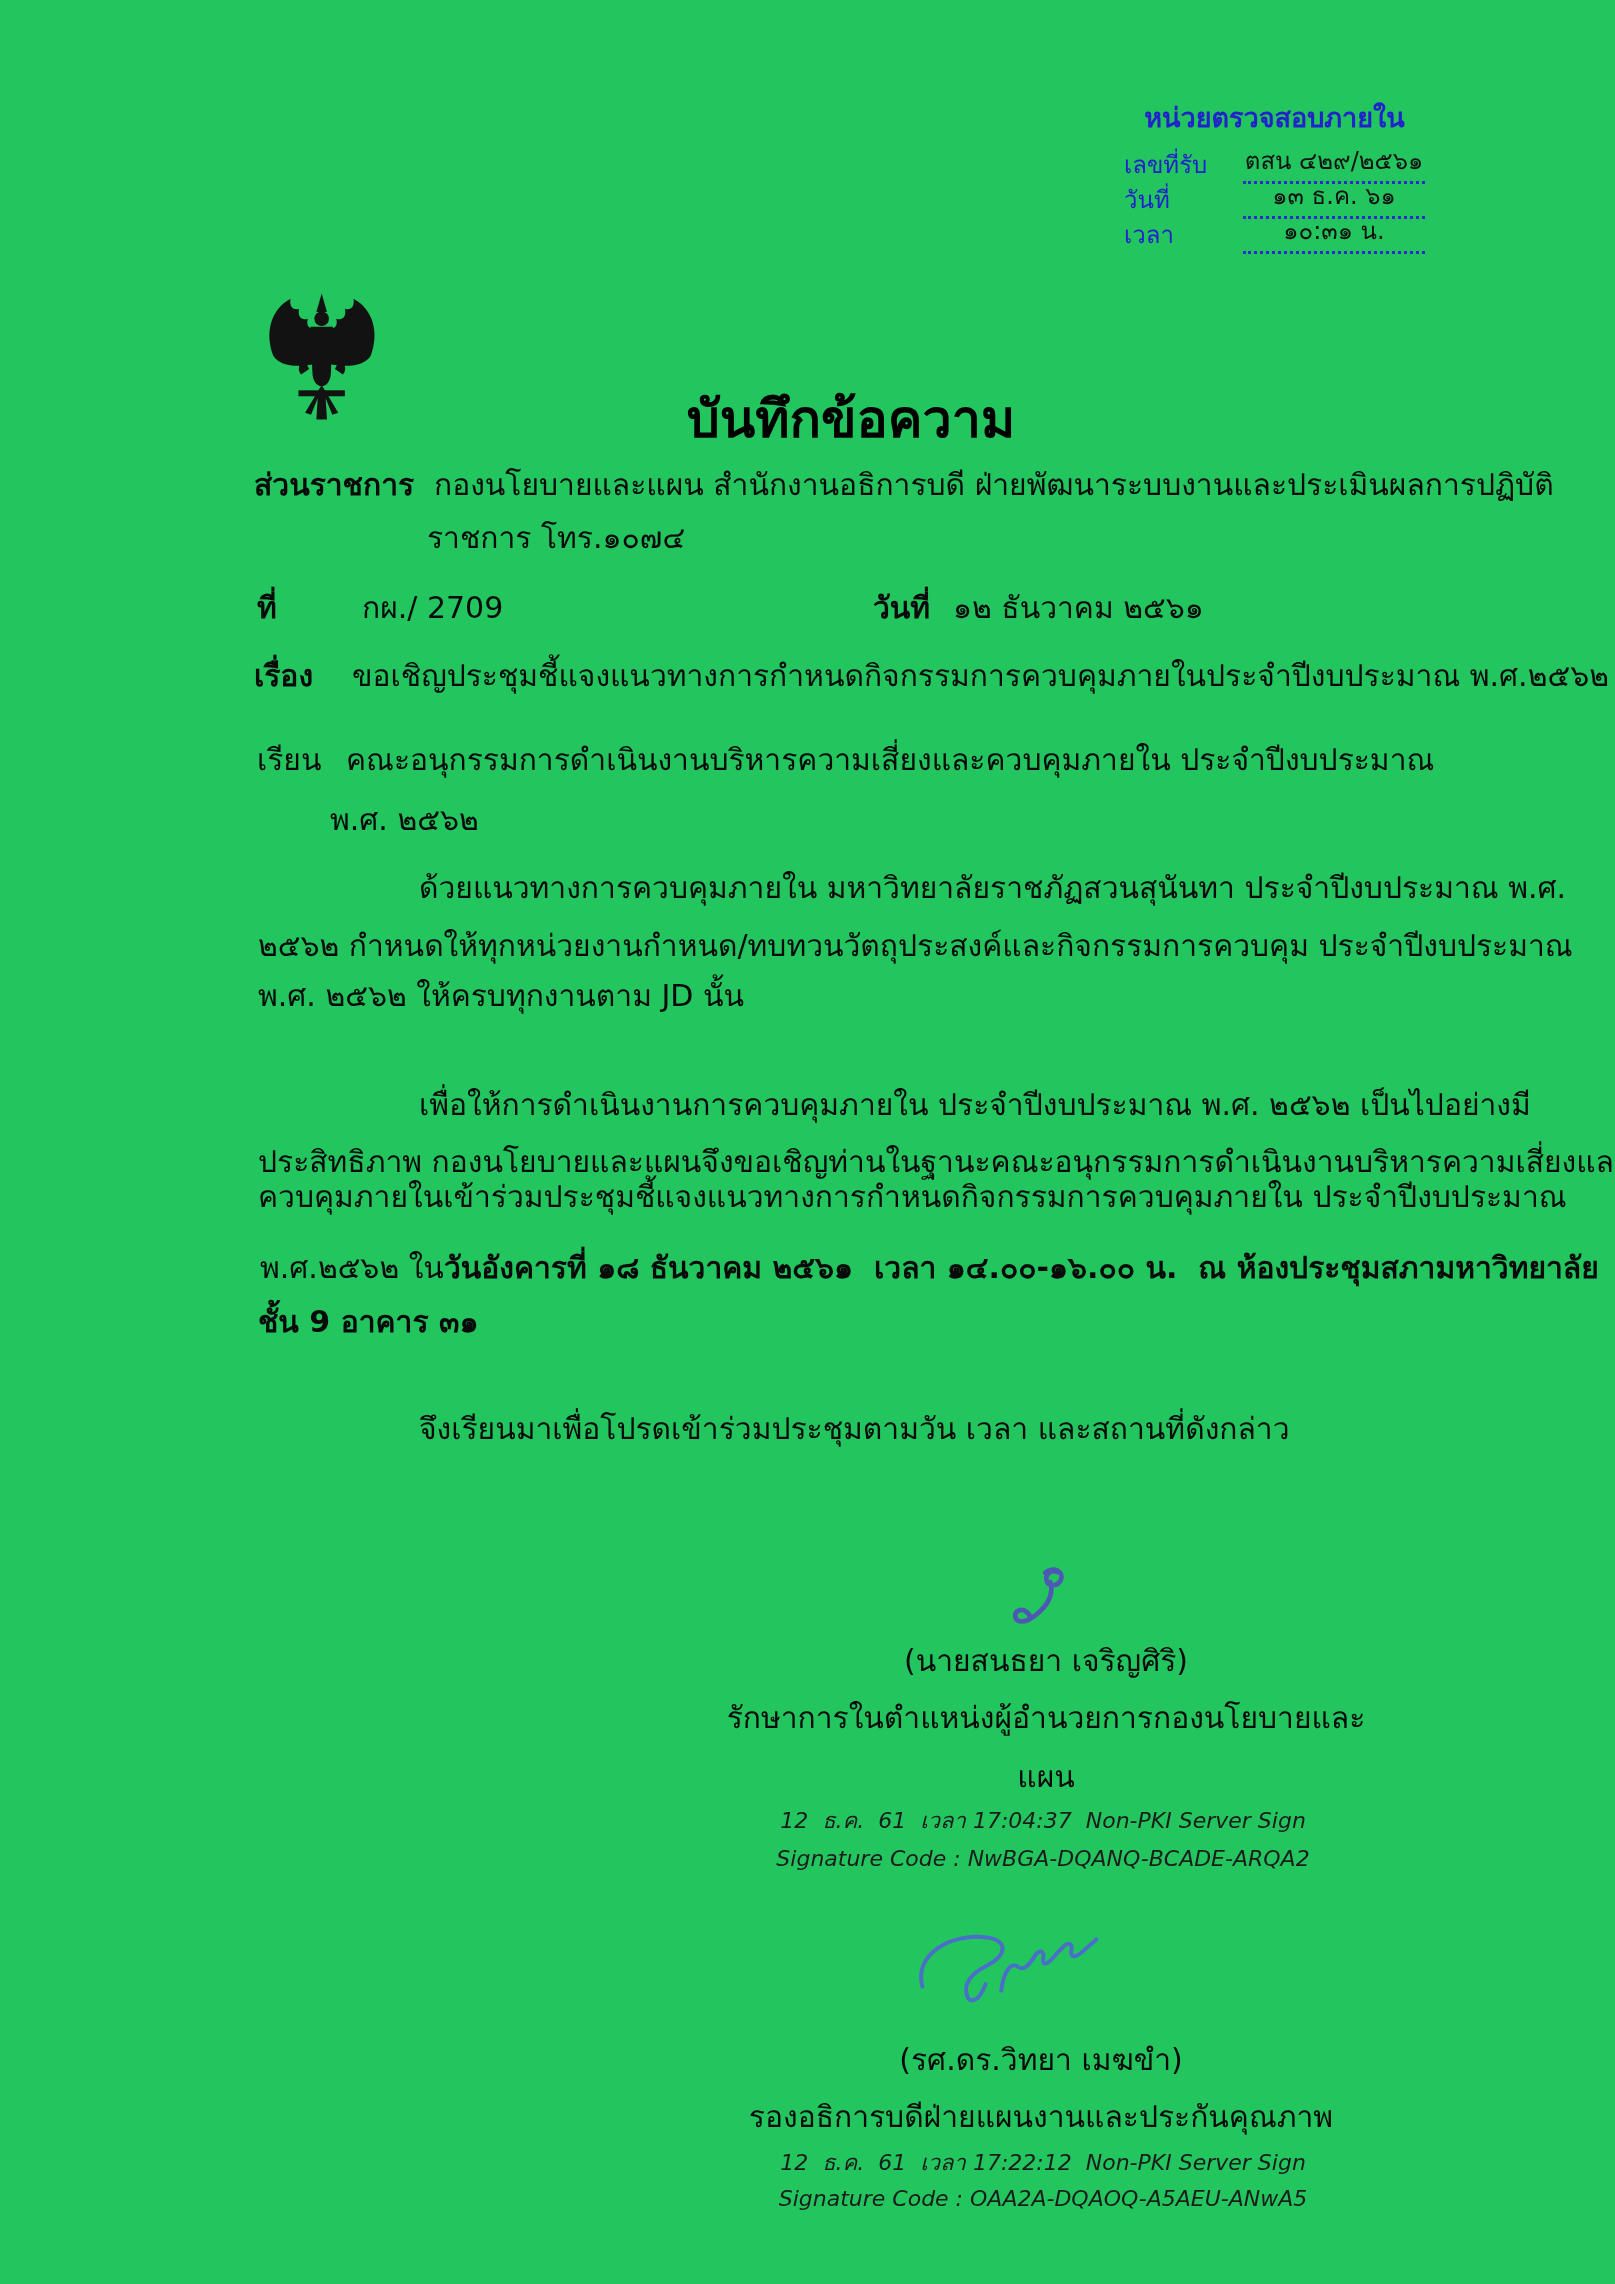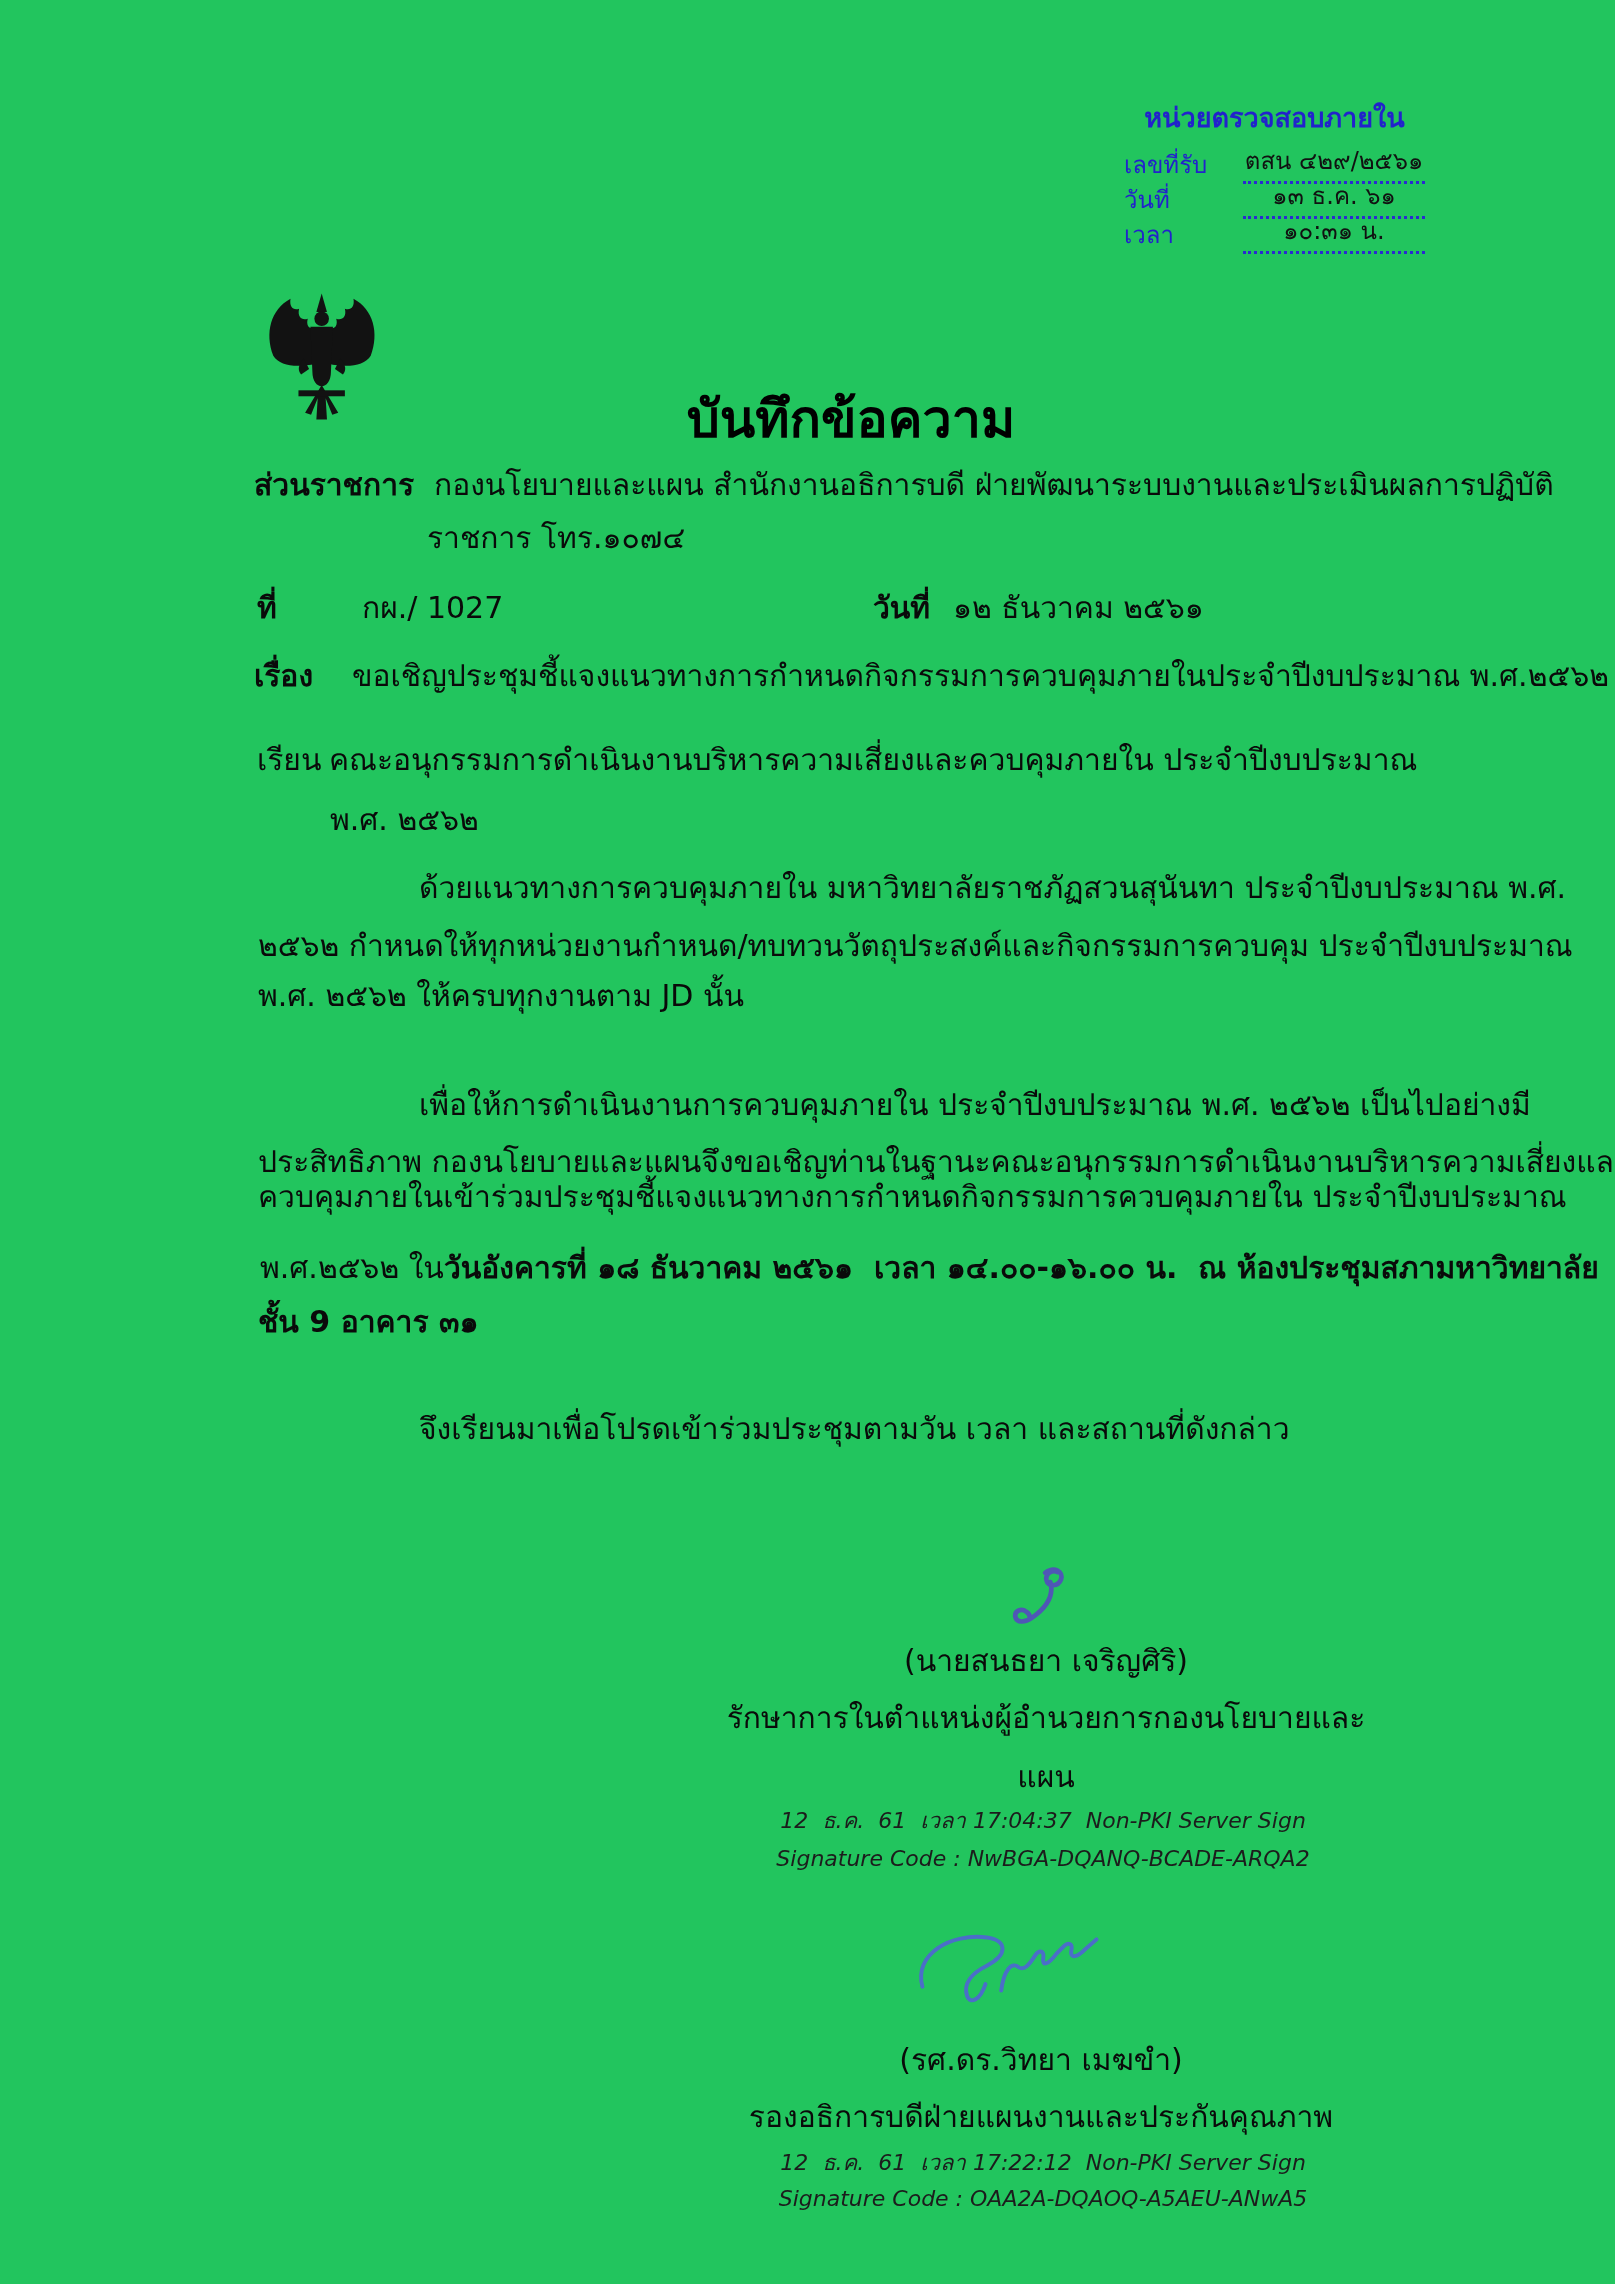--- a/index.html
+++ b/index.html
@@ -66,29 +66,29 @@
     </g>
   </svg>
 
   <div class="doc-title">บันทึกข้อความ</div>
 
   <div class="tline bold" style="left:254px;top:467px;">ส่วนราชการ</div>
   <div class="tline" style="left:434px;top:467px;">กองนโยบายและแผน สำนักงานอธิการบดี ฝ่ายพัฒนาระบบงานและประเมินผลการปฏิบัติ</div>
   <div class="tline" style="left:427px;top:520px;">ราชการ โทร.๑๐๗๔</div>
 
   <div class="tline bold" style="left:257px;top:590px;">ที่</div>
-  <div class="tline" style="left:362px;top:590px;">กผ./ 1027</div>
+  <div class="tline" style="left:362px;top:590px;">กผ./ 2709</div>
   <div class="tline bold" style="left:873px;top:590px;">วันที่</div>
   <div class="tline" style="left:953px;top:590px;">๑๒ ธันวาคม ๒๕๖๑</div>
 
   <div class="tline bold" style="left:254px;top:658px;">เรื่อง</div>
   <div class="tline" style="left:352px;top:658px;">ขอเชิญประชุมชี้แจงแนวทางการกำหนดกิจกรรมการควบคุมภายในประจำปีงบประมาณ พ.ศ.๒๕๖๒</div>
 
   <div class="tline" style="left:257px;top:742px;">เรียน</div>
-  <div class="tline" style="left:329px;top:742px;">คณะอนุกรรมการดำเนินงานบริหารความเสี่ยงและควบคุมภายใน ประจำปีงบประมาณ</div>
+  <div class="tline" style="left:346px;top:742px;">คณะอนุกรรมการดำเนินงานบริหารความเสี่ยงและควบคุมภายใน ประจำปีงบประมาณ</div>
   <div class="tline" style="left:330px;top:802px;">พ.ศ. ๒๕๖๒</div>
 
   <div class="tline" style="left:419px;top:870px;">ด้วยแนวทางการควบคุมภายใน มหาวิทยาลัยราชภัฏสวนสุนันทา ประจำปีงบประมาณ พ.ศ.</div>
   <div class="tline" style="left:258px;top:928px;">๒๕๖๒ กำหนดให้ทุกหน่วยงานกำหนด/ทบทวนวัตถุประสงค์และกิจกรรมการควบคุม ประจำปีงบประมาณ</div>
   <div class="tline" style="left:258px;top:978px;">พ.ศ. ๒๕๖๒ ให้ครบทุกงานตาม JD นั้น</div>
 
   <div class="tline" style="left:419px;top:1087px;">เพื่อให้การดำเนินงานการควบคุมภายใน ประจำปีงบประมาณ พ.ศ. ๒๕๖๒ เป็นไปอย่างมี</div>
   <div class="tline" style="left:258px;top:1144px;">ประสิทธิภาพ กองนโยบายและแผนจึงขอเชิญท่านในฐานะคณะอนุกรรมการดำเนินงานบริหารความเสี่ยงและ</div>
   <div class="tline" style="left:258px;top:1179px;">ควบคุมภายในเข้าร่วมประชุมชี้แจงแนวทางการกำหนดกิจกรรมการควบคุมภายใน ประจำปีงบประมาณ</div>
   <div class="tline" style="left:260px;top:1250px;"><span>พ.ศ.๒๕๖๒ ใน</span><span class="bold">วันอังคารที่ ๑๘ ธันวาคม ๒๕๖๑  เวลา ๑๔.๐๐-๑๖.๐๐ น.  ณ ห้องประชุมสภามหาวิทยาลัย</span></div>

